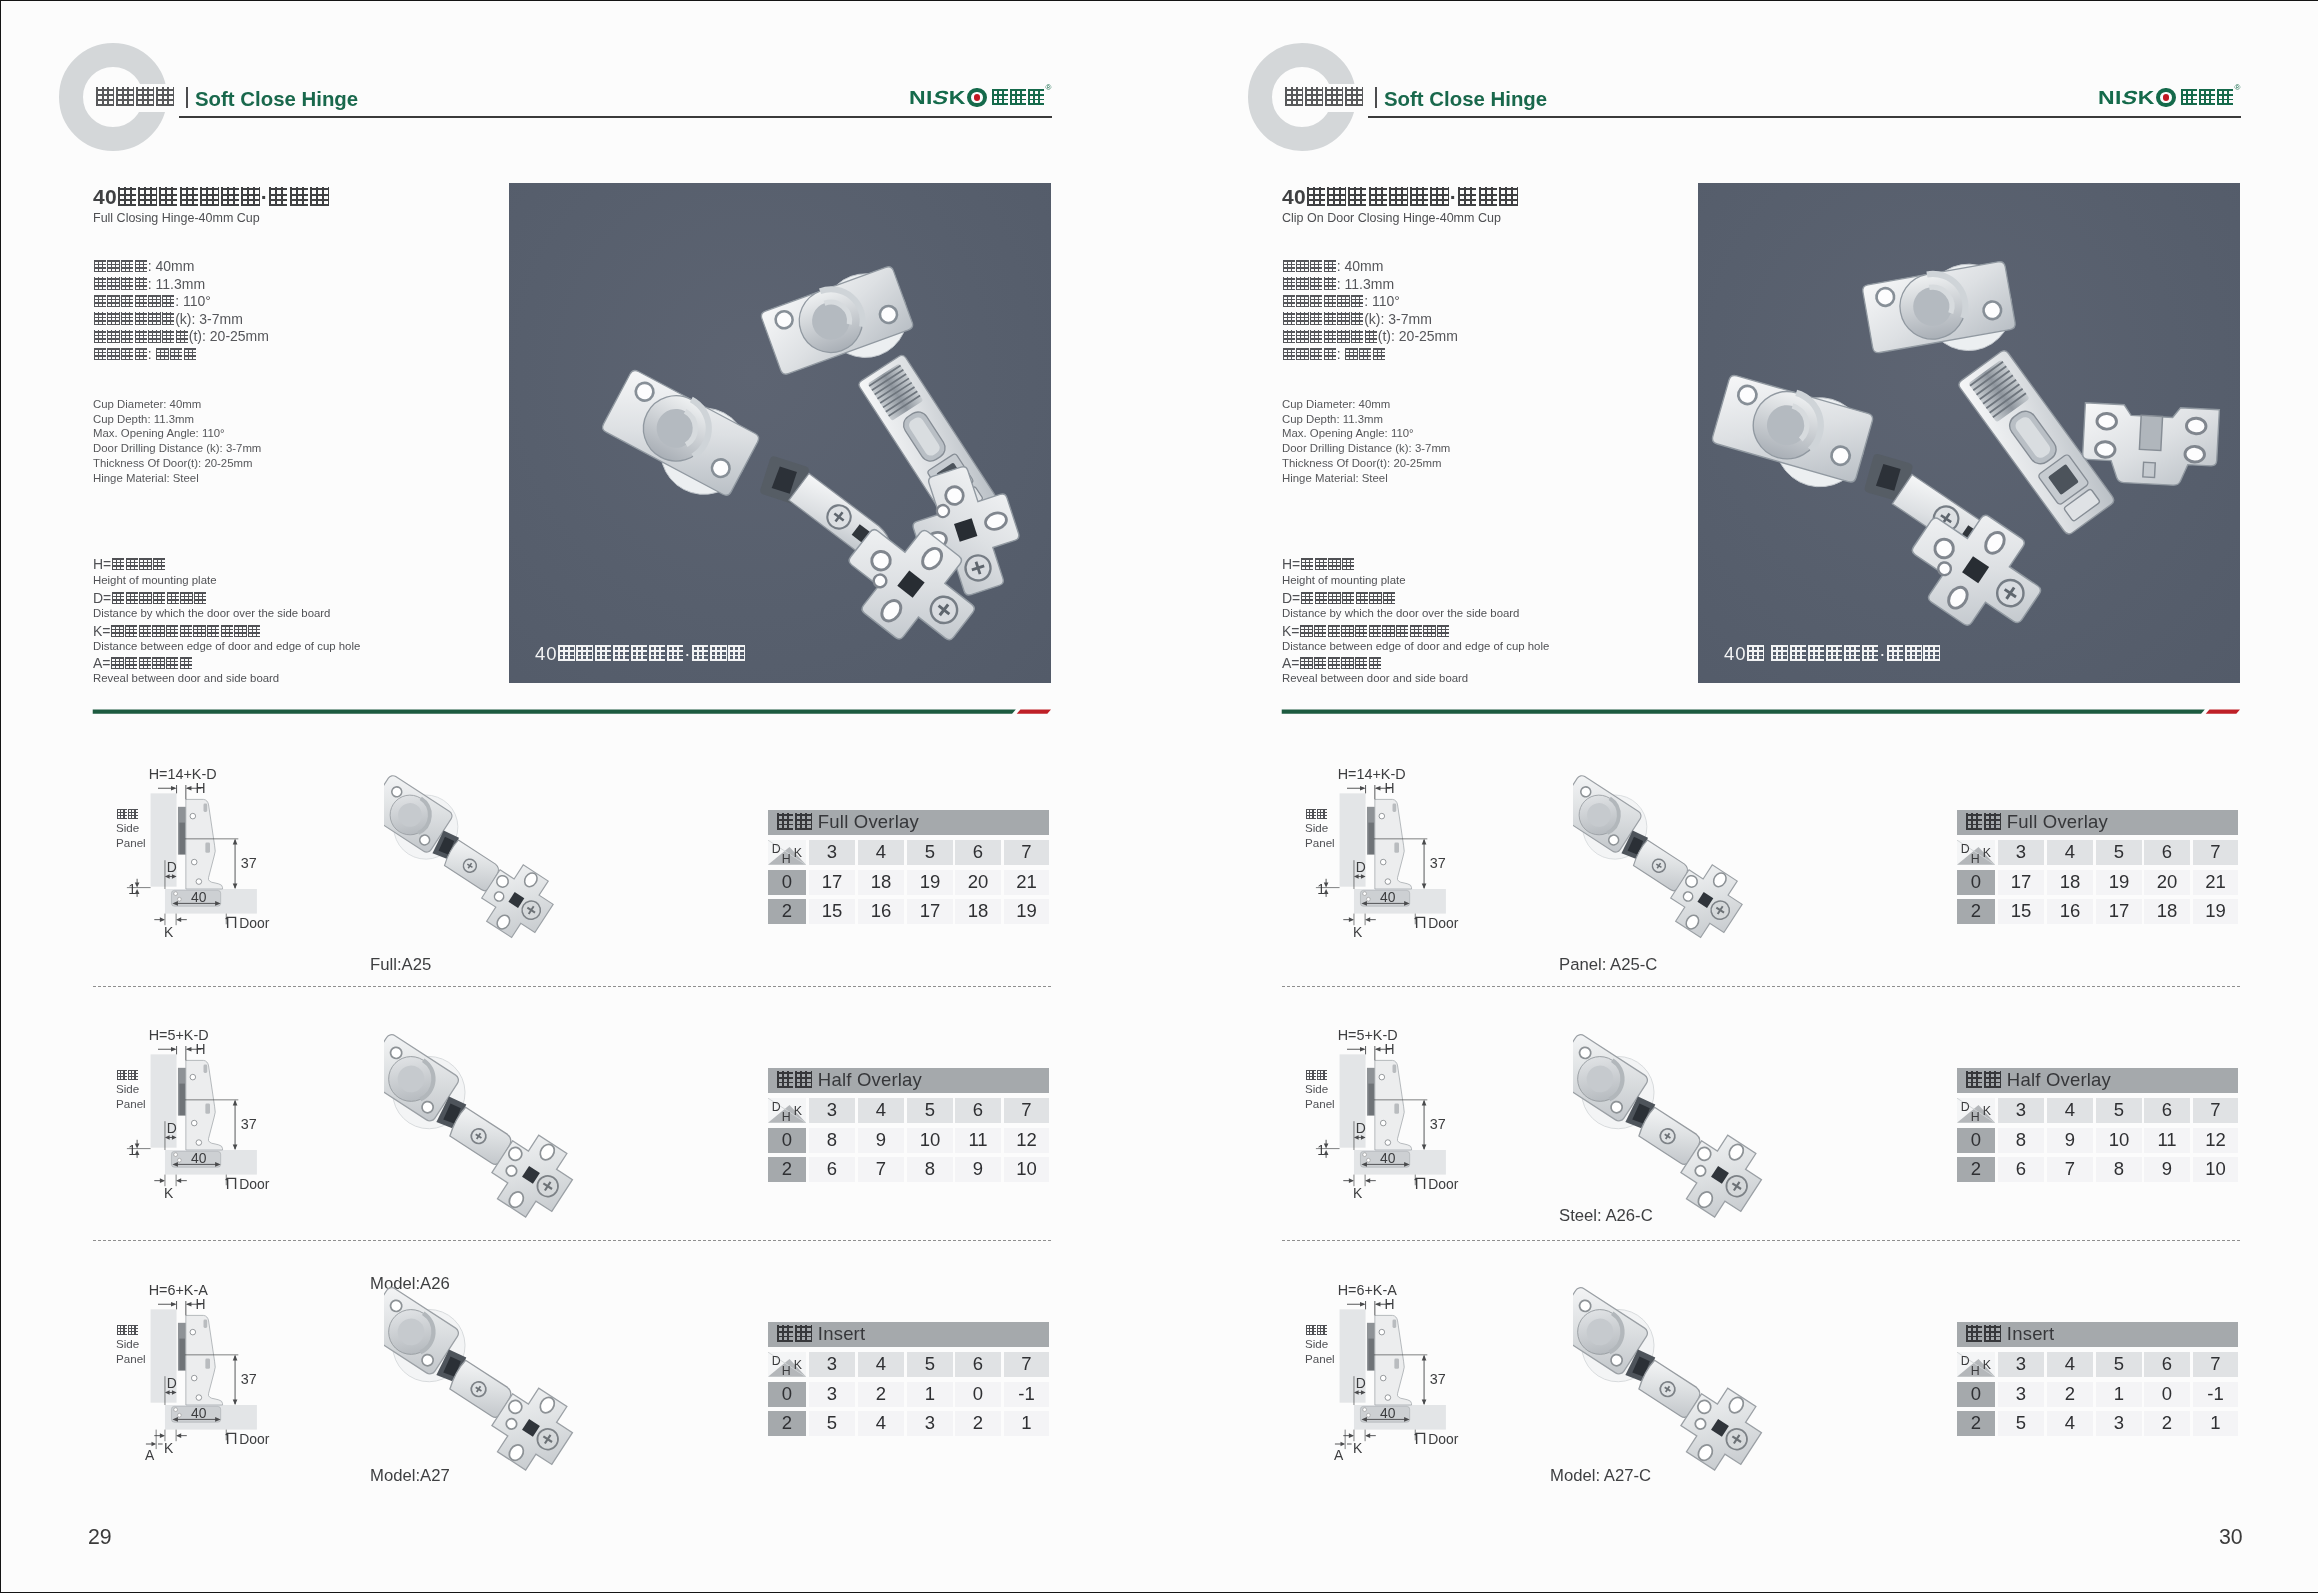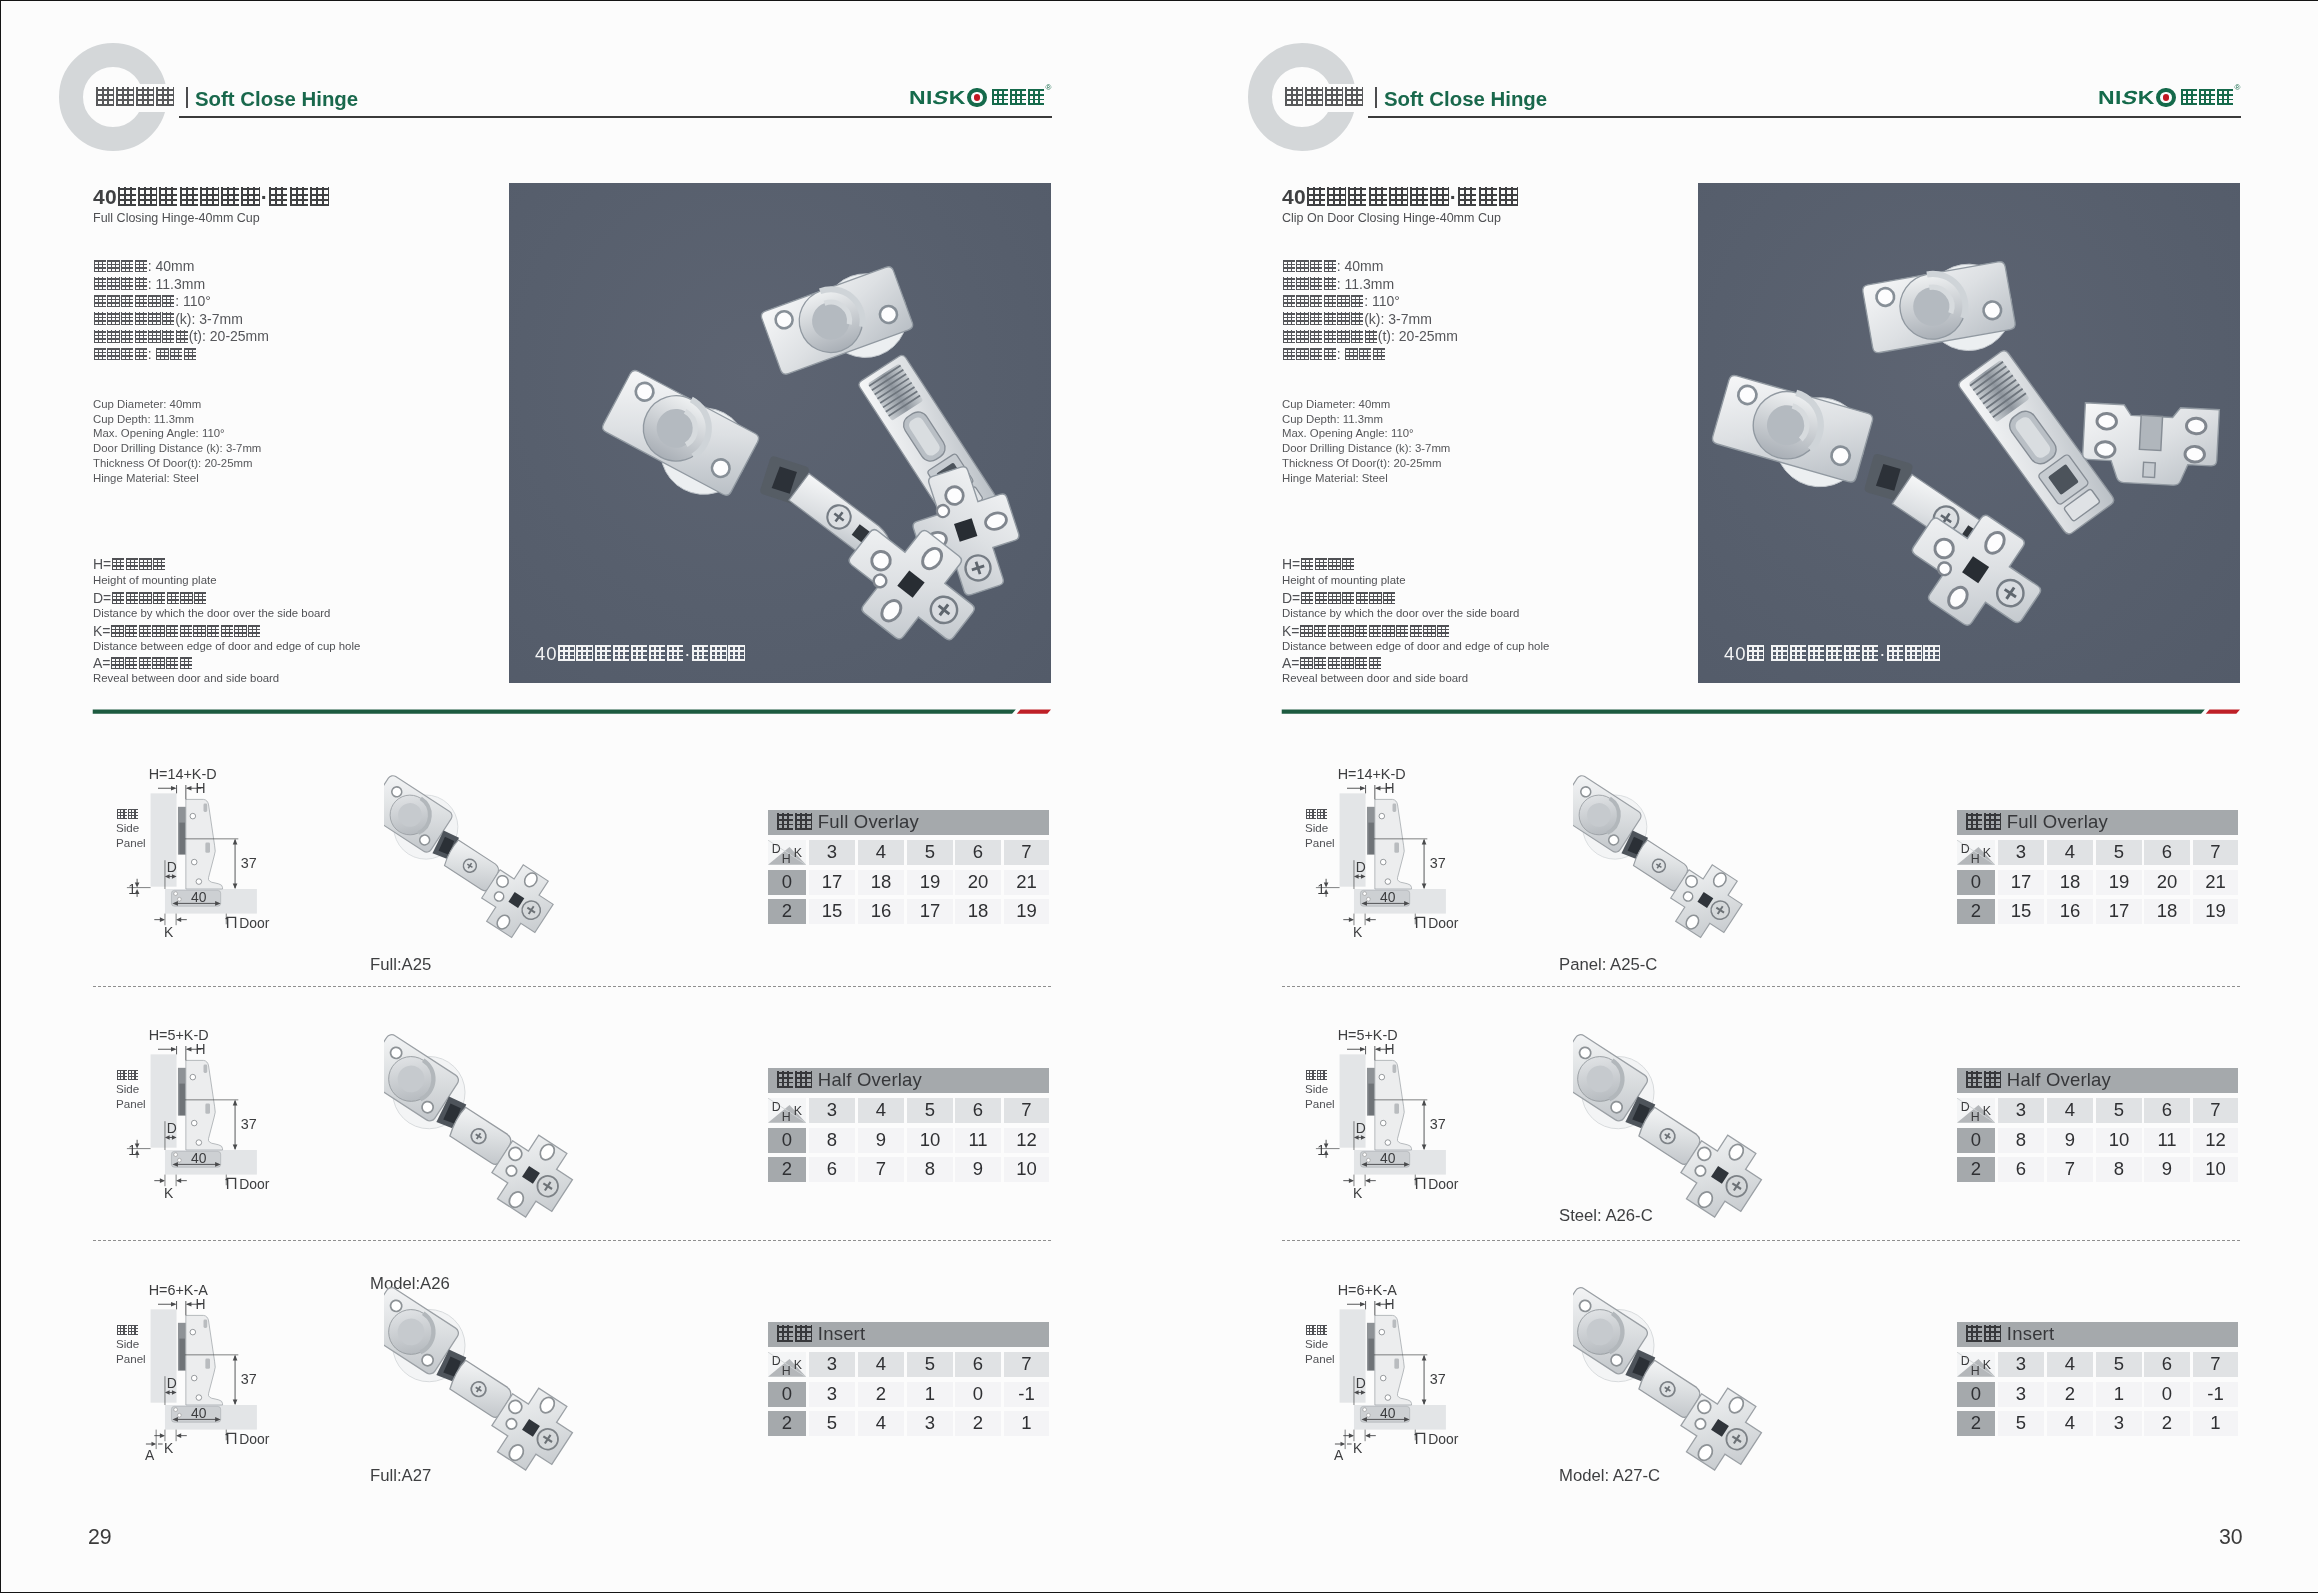--- a/index.html
+++ b/index.html
@@ -473,21 +473,21 @@
         <path d="M384,118 h44 v-44 h78 v44 h44 v88 h-44 v44 h-78 v-44 h-44 z" fill="url(#m1)" stroke="#9ba0a5" stroke-width="3"></path>
         <ellipse cx="466" cy="96" rx="15" ry="19" fill="#fff" stroke="#8d9296" stroke-width="4"></ellipse>
         <ellipse cx="466" cy="228" rx="15" ry="19" fill="#fff" stroke="#8d9296" stroke-width="4"></ellipse>
         <circle cx="406" cy="140" r="15" fill="#fff" stroke="#8d9296" stroke-width="4"></circle>
         <circle cx="420" cy="178" r="12" fill="#fff" stroke="#8d9296" stroke-width="4"></circle>
         <circle cx="510" cy="162" r="24" fill="#d6d9db" stroke="#7d8287" stroke-width="4"></circle>
         <path d="M498,162 h24 M510,150 v24" stroke="#6c7176" stroke-width="5"></path>
         <rect x="448" y="146" width="30" height="30" fill="#30353b"></rect>
       </g>
     </svg>
-    <div class="model" style="left:370px;top:1466px">Full:A27</div>
+    <div class="model" style="left:370px;top:1466px">Model:A27</div>
     <div class="tbl abs" style="left:768px;top:1322px;height:115px">
       <div class="hd"><i class="g"></i><i class="g"></i> Insert</div>
       <div class="c" style="left:0;top:30px;width:38px;background:#f4f5f6">
         <svg width="38" height="25" viewBox="0 0 83 54" style="position:absolute;left:0;top:0;font-size:40px">
           <polygon points="0,54 47,15 83,54" fill="#b4b7ba"></polygon>
           <line x1="0" y1="0" x2="83" y2="54" stroke="#cfd2d4" stroke-width="2"></line>
           <text x="8" y="28" font-size="27" fill="#3a3b3d">D</text>
           <text x="56" y="36" font-size="27" fill="#3a3b3d">K</text>
           <text x="30" y="50" font-size="27" fill="#3a3b3d">H</text>
         </svg>
@@ -947,21 +947,21 @@
         <path d="M384,118 h44 v-44 h78 v44 h44 v88 h-44 v44 h-78 v-44 h-44 z" fill="url(#m1)" stroke="#9ba0a5" stroke-width="3"></path>
         <ellipse cx="466" cy="96" rx="15" ry="19" fill="#fff" stroke="#8d9296" stroke-width="4"></ellipse>
         <ellipse cx="466" cy="228" rx="15" ry="19" fill="#fff" stroke="#8d9296" stroke-width="4"></ellipse>
         <circle cx="406" cy="140" r="15" fill="#fff" stroke="#8d9296" stroke-width="4"></circle>
         <circle cx="420" cy="178" r="12" fill="#fff" stroke="#8d9296" stroke-width="4"></circle>
         <circle cx="510" cy="162" r="24" fill="#d6d9db" stroke="#7d8287" stroke-width="4"></circle>
         <path d="M498,162 h24 M510,150 v24" stroke="#6c7176" stroke-width="5"></path>
         <rect x="448" y="146" width="30" height="30" fill="#30353b"></rect>
       </g>
     </svg>
-    <div class="model" style="left:370px;top:1466px">Model: A27-C</div>
+    <div class="model" style="left:361px;top:1466px">Model: A27-C</div>
     <div class="tbl abs" style="left:768px;top:1322px;height:115px">
       <div class="hd"><i class="g"></i><i class="g"></i> Insert</div>
       <div class="c" style="left:0;top:30px;width:38px;background:#f4f5f6">
         <svg width="38" height="25" viewBox="0 0 83 54" style="position:absolute;left:0;top:0;font-size:40px">
           <polygon points="0,54 47,15 83,54" fill="#b4b7ba"></polygon>
           <line x1="0" y1="0" x2="83" y2="54" stroke="#cfd2d4" stroke-width="2"></line>
           <text x="8" y="28" font-size="27" fill="#3a3b3d">D</text>
           <text x="56" y="36" font-size="27" fill="#3a3b3d">K</text>
           <text x="30" y="50" font-size="27" fill="#3a3b3d">H</text>
         </svg>

